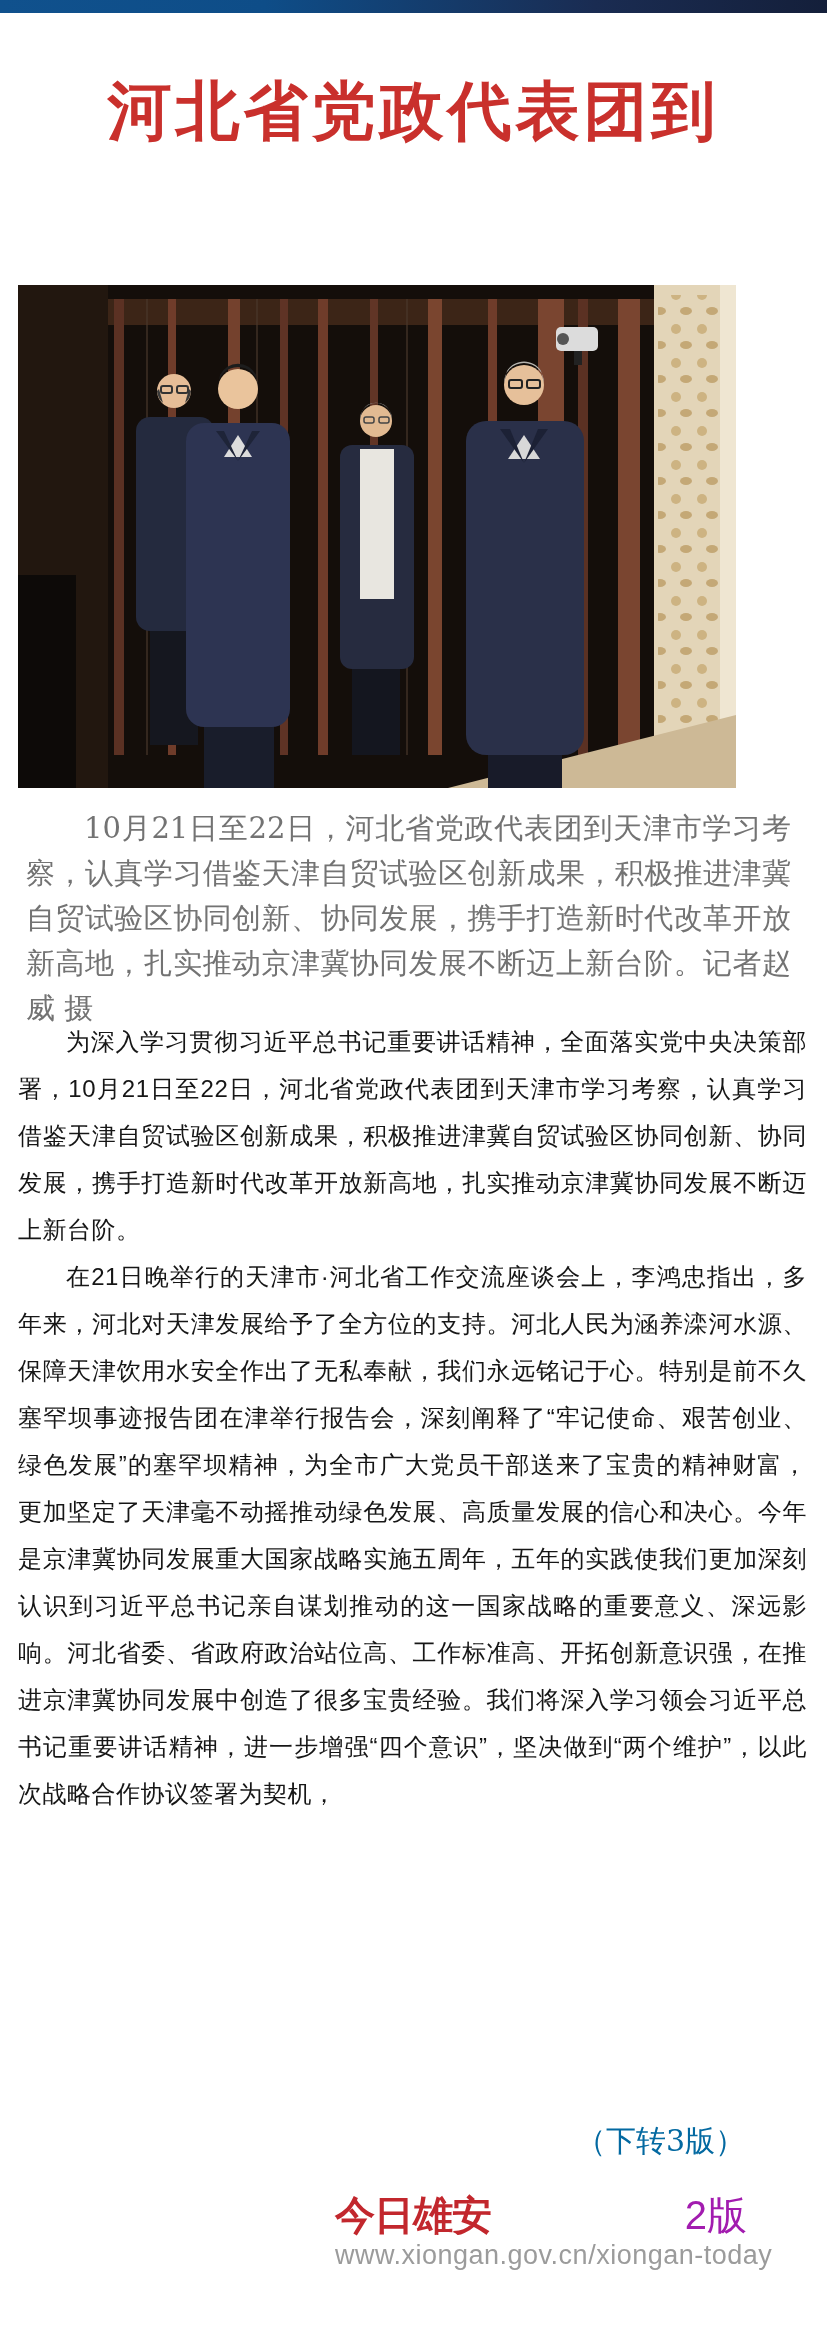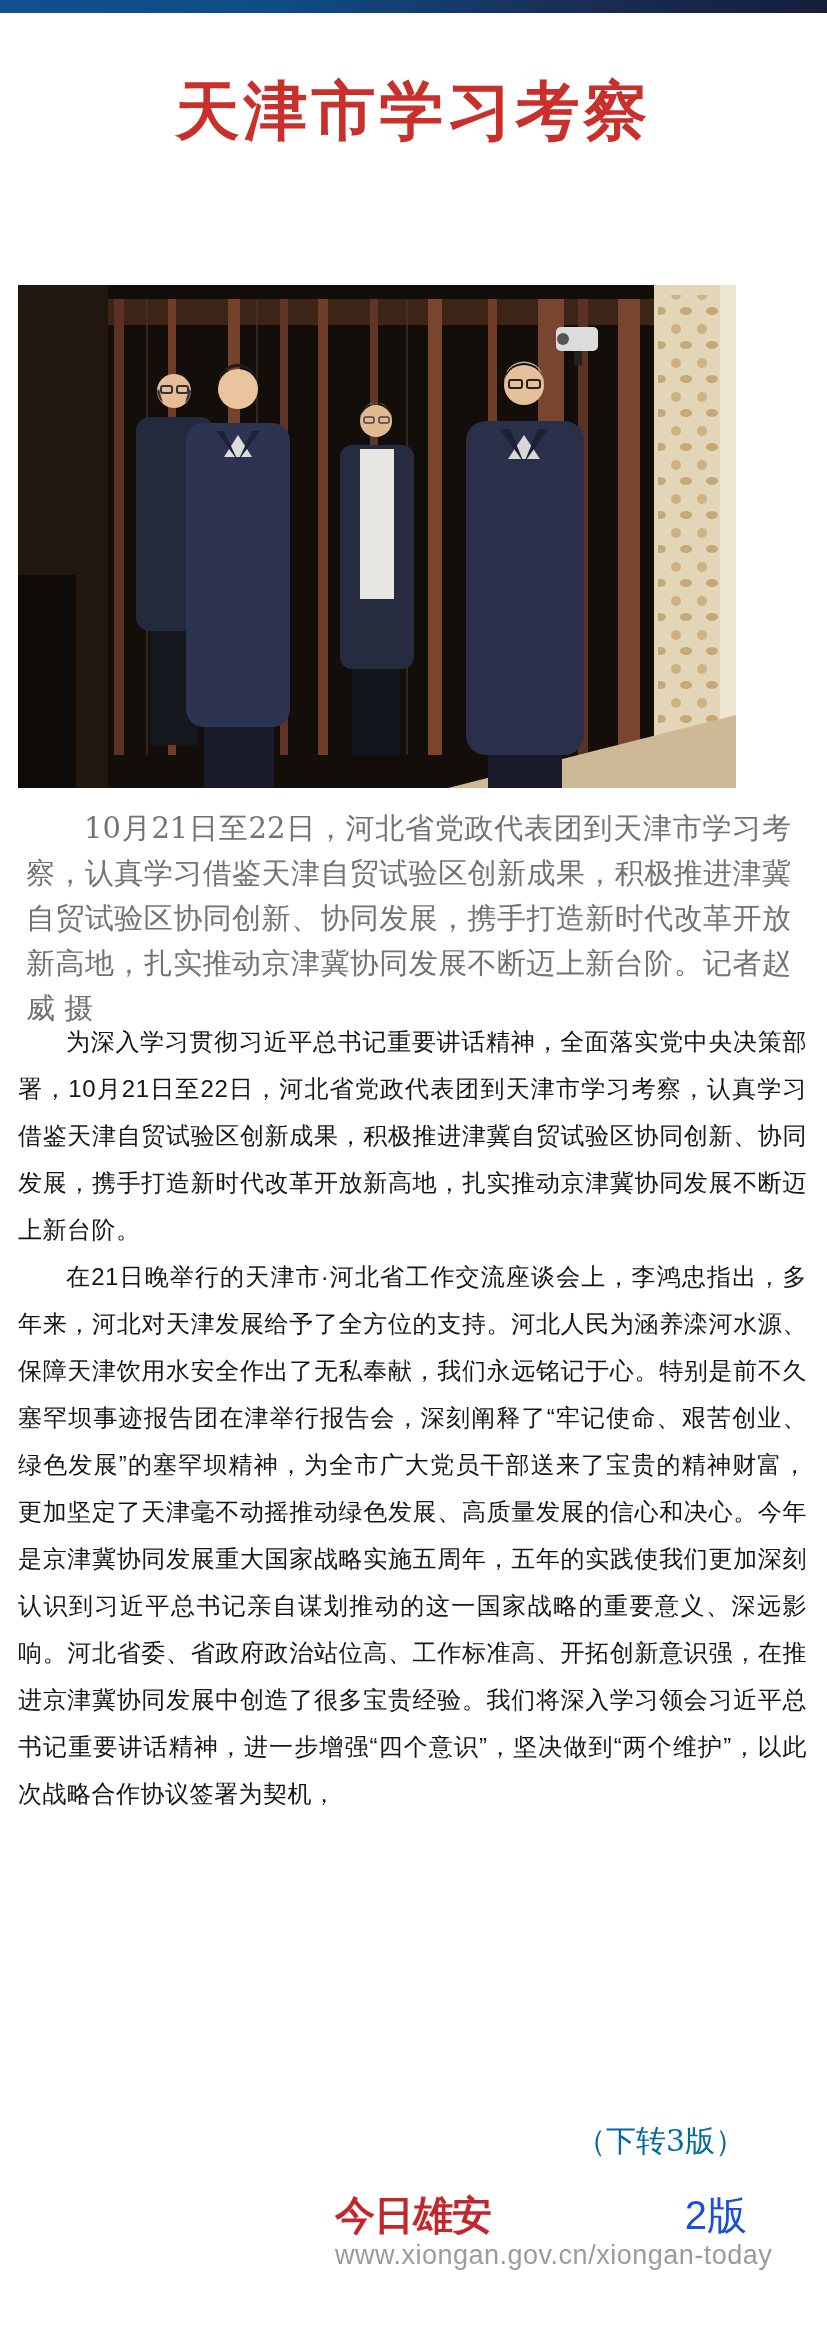--- a/index.html
+++ b/index.html
@@ -43,35 +43,35 @@
   .footer-row{
     position:absolute;top:2192px;left:335px;width:412px;
     display:flex;justify-content:space-between;align-items:flex-end;text-align:right;
   }
   .brand{
     font-family:"DejaVu Serif","Liberation Serif",serif;
     font-weight:700;font-size:40px;line-height:46px;
     color:#c2272d;letter-spacing:-1px;
   }
   .page-label{
-    font-size:40px;line-height:46px;color:#1d4ed8;font-weight:400;
+    font-size:40px;line-height:46px;color:#a21caf;font-weight:400;
   }
   .site-url{
     position:absolute;top:2240px;left:335px;width:412px;
     text-align:right;font-size:27px;line-height:30px;
     color:#9b9b9b;letter-spacing:0.5px;white-space:nowrap;
   }
 </style>
 </head>
 <body>
 
 <div class="topbar"></div>
 
 <h1 class="headline" style="margin:0;">
-  <div>天津市学习考察</div>
+  <div>河北省党政代表团到</div>
 </h1>
 
 <div class="photo-wrap">
   <svg viewBox="0 0 718 503" width="718" height="503" role="img">
     <defs>
       <pattern id="deco" width="26" height="34" patternUnits="userSpaceOnUse">
         <circle cx="8" cy="10" r="5" fill="#c9ad78"></circle>
         <ellipse cx="18" cy="26" rx="6" ry="4" fill="#bfa06a"></ellipse>
       </pattern>
     </defs>

